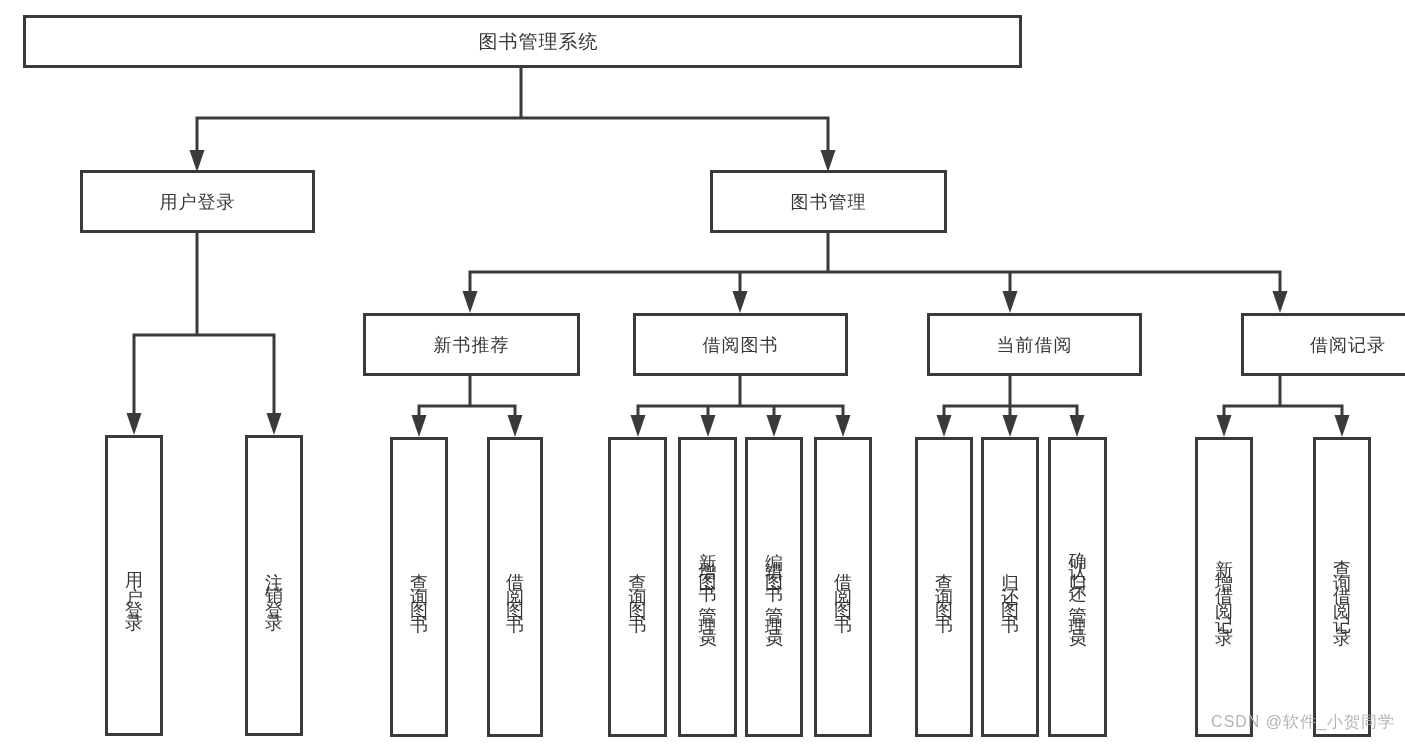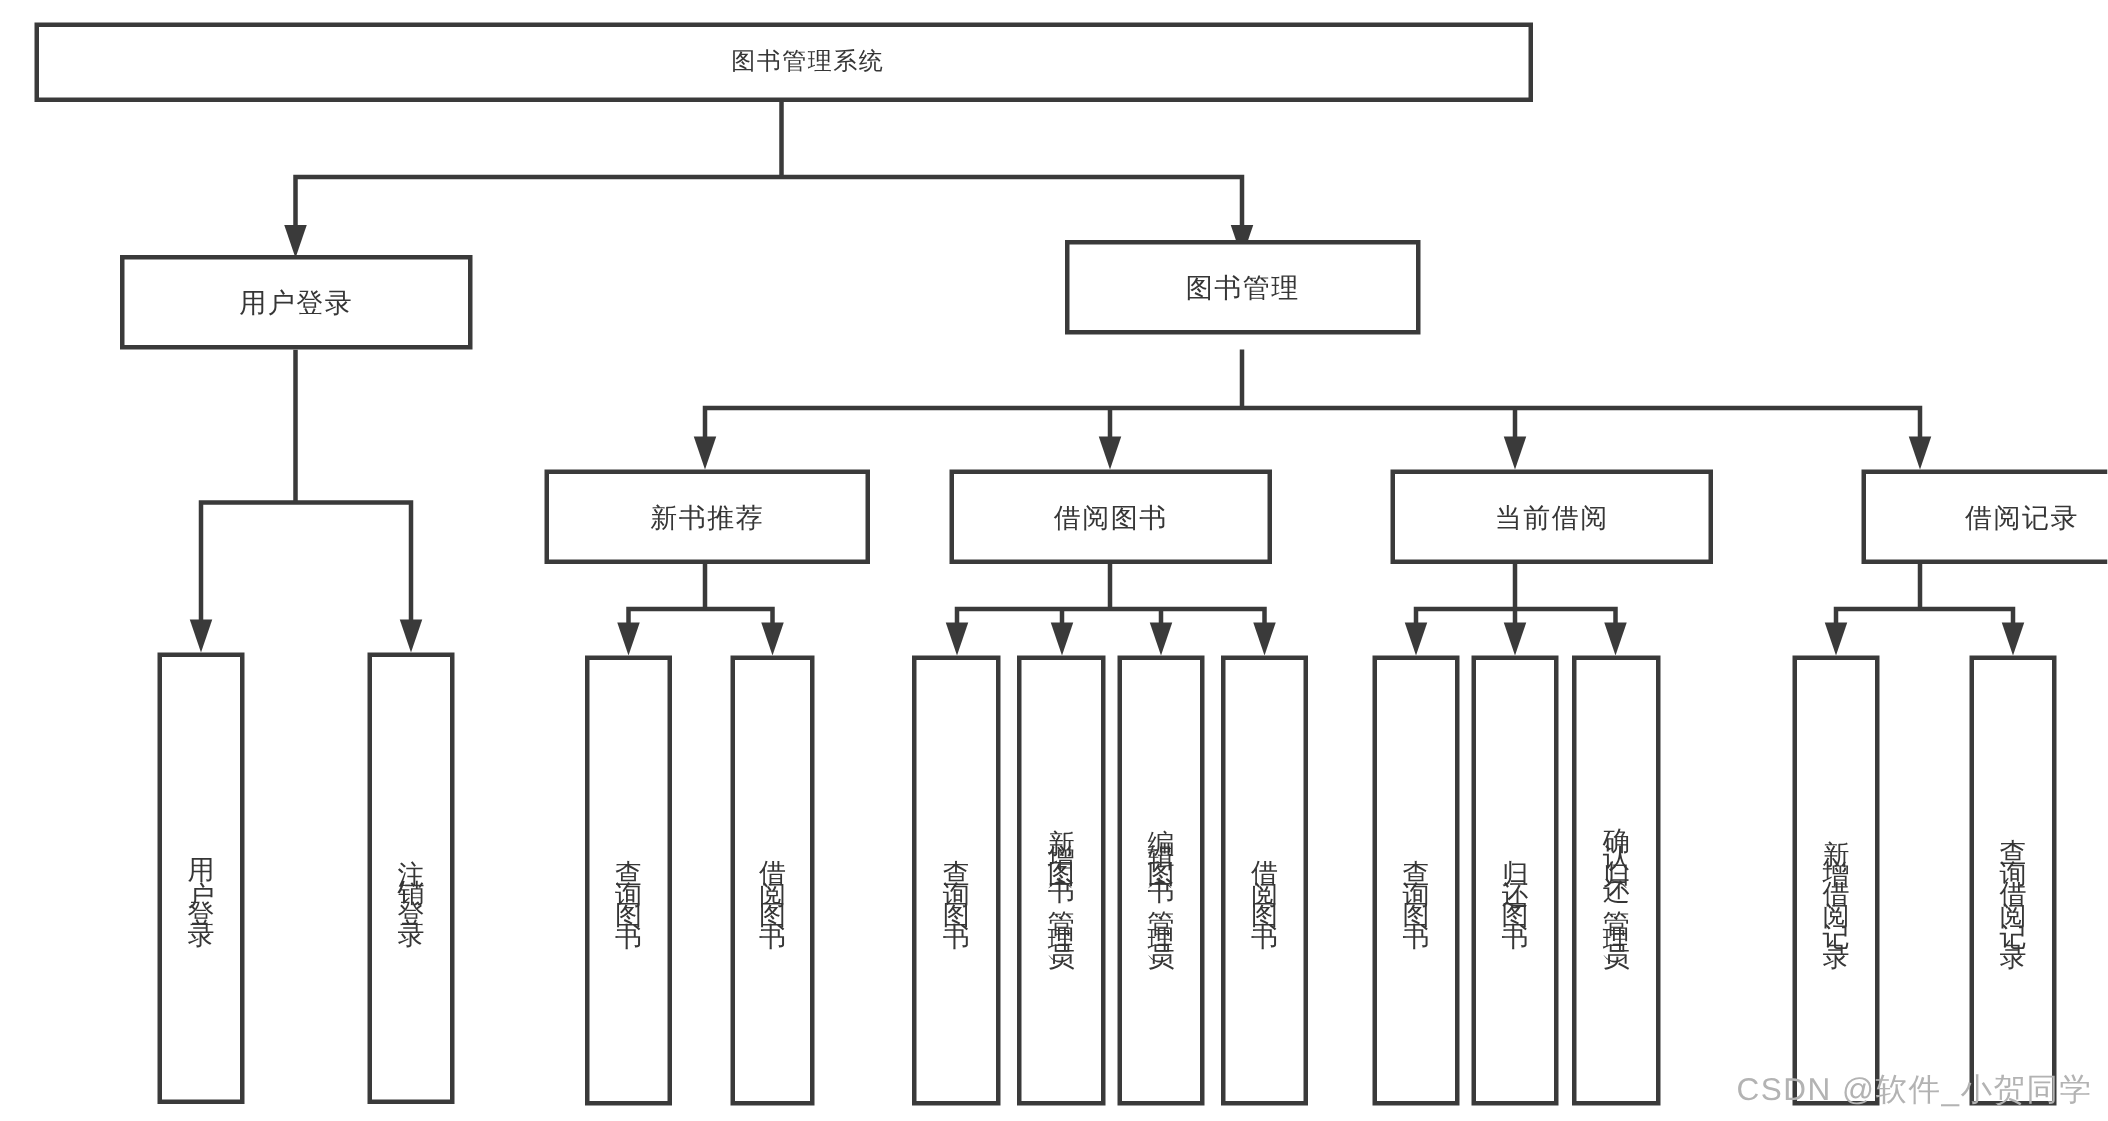--- a/index.html
+++ b/index.html
@@ -21,21 +21,21 @@
     position: absolute;
     box-sizing: border-box;
     background: #ffffff;
     border: 3px solid #3a3a3a;
     display: flex;
     align-items: center;
     justify-content: center;
     color: #363636;
     letter-spacing: 1px;
   }
-  .box--root  { font-size: 16px; padding-left: 32px; }
+  .box--root  { font-size: 19px; padding-left: 32px; }
   .box--level { font-size: 18px; }
   .leaf {
     position: absolute;
     box-sizing: border-box;
     background: #ffffff;
     border: 3px solid #3a3a3a;
     color: #363636;
   }
   .leaf span {
     position: absolute;
@@ -45,21 +45,21 @@
     text-orientation: mixed;
     white-space: nowrap;
     font-size: 18px;
     letter-spacing: 14px;
   }
   .leaf--long span { letter-spacing: 11px; }
   .watermark {
     position: absolute;
     right: 10px;
     top: 712px;
-    font-size: 21px;
+    font-size: 16px;
     color: #b3b3b3;
     letter-spacing: 1px;
     white-space: nowrap;
   }
 </style>
 </head>
 <body>
 
 <div class="canvas">
 
@@ -99,21 +99,21 @@
       <polygon points="1002.5,415 1017.5,415 1010,437"></polygon>
       <polygon points="1069.5,415 1084.5,415 1077,437"></polygon>
       <polygon points="1216.5,415 1231.5,415 1224,437"></polygon>
       <polygon points="1334.5,415 1349.5,415 1342,437"></polygon>
     </g>
   </svg>
 
   <div class="box box--root" style="left:23px; top:15px; width:999px; height:53px;">图书管理系统</div>
 
   <div class="box box--level" style="left:80px; top:170px; width:235px; height:63px;">用户登录</div>
-  <div class="box box--level" style="left:710px; top:160px; width:237px; height:63px;">图书管理</div>
+  <div class="box box--level" style="left:710px; top:170px; width:237px; height:63px;">图书管理</div>
 
   <div class="box box--level" style="left:363px; top:313px; width:217px; height:63px;">新书推荐</div>
   <div class="box box--level" style="left:633px; top:313px; width:215px; height:63px;">借阅图书</div>
   <div class="box box--level" style="left:903px; top:313px; width:215px; height:63px;margin-left:24px;">当前借阅</div>
   <div class="box box--level" style="left:1241px; top:313px; width:214px; height:63px;">借阅记录</div>
 
   <div class="leaf" style="left:105px; top:435px; width:58px; height:301px;">
     <span>用户登录</span>
   </div>
   <div class="leaf" style="left:245px; top:435px; width:58px; height:301px;">

